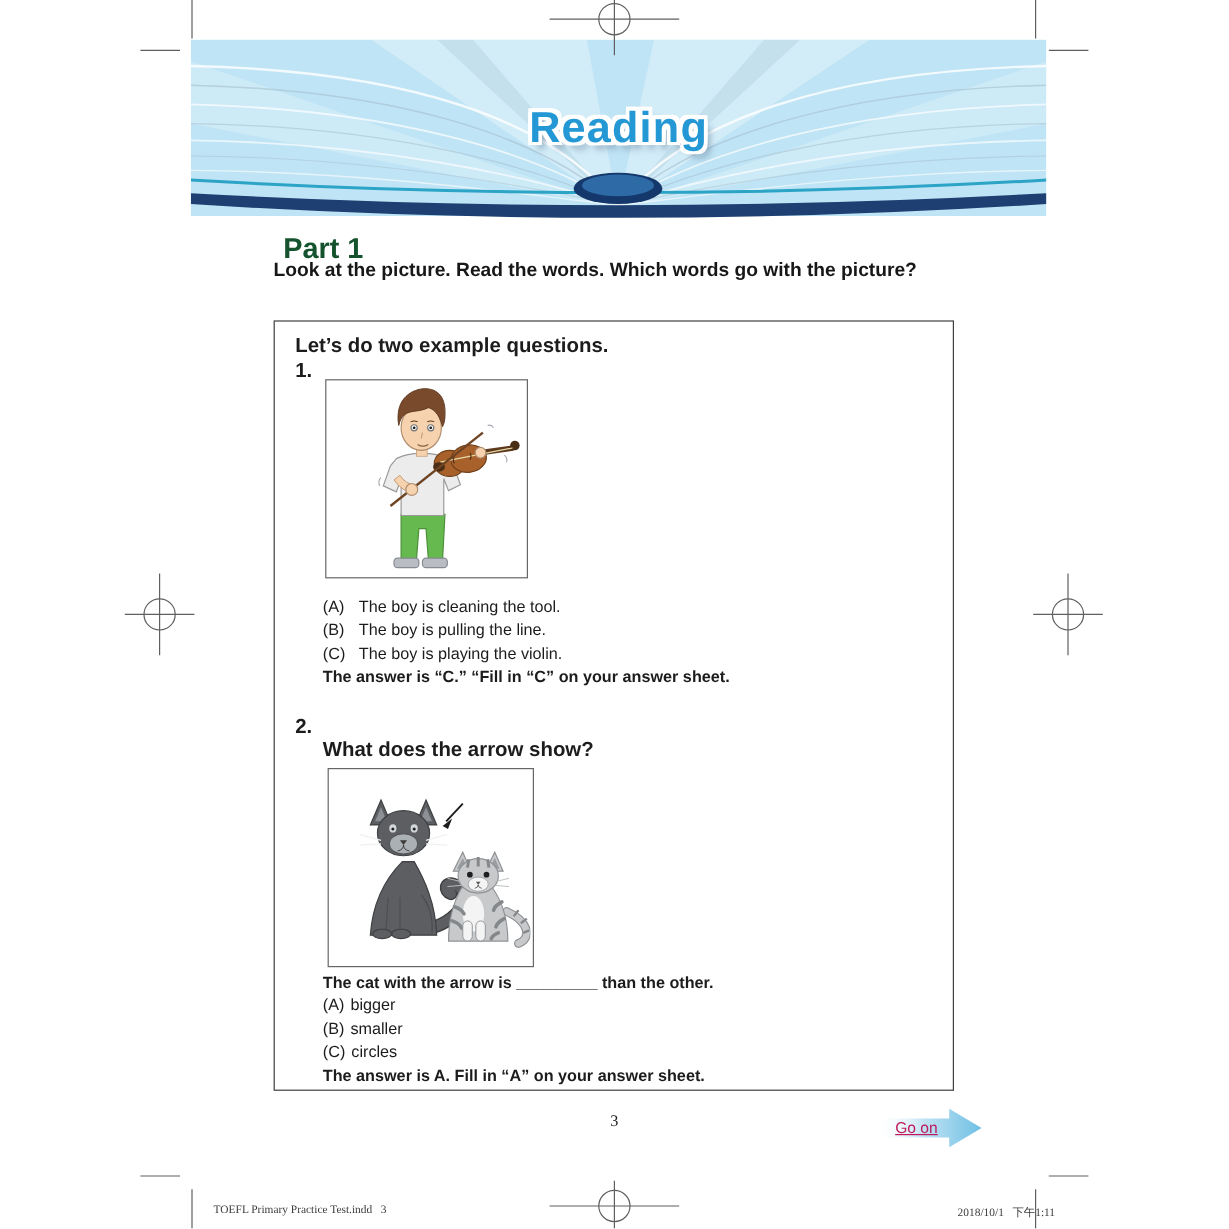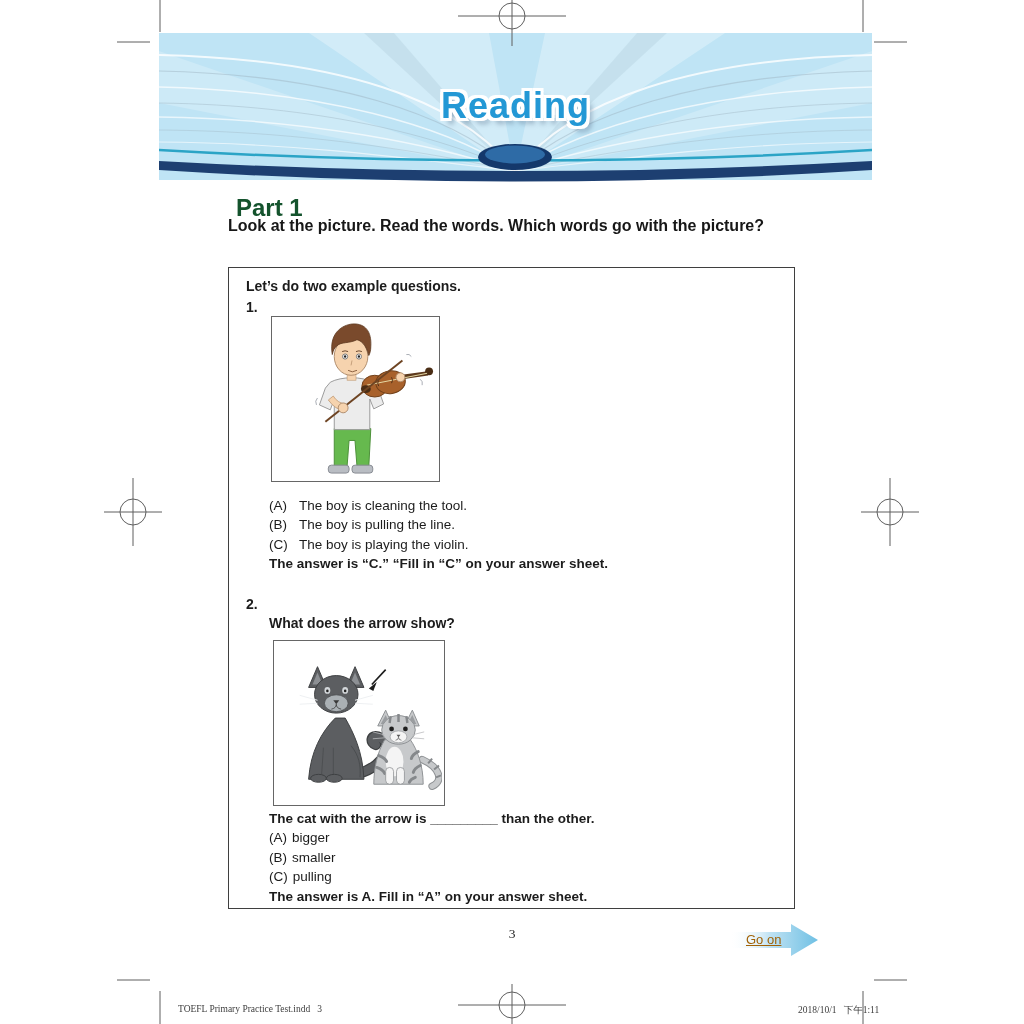--- a/index.html
+++ b/index.html
@@ -14,40 +14,40 @@
   .banner-title{position:absolute;left:0;top:52px;width:713px;text-align:center;
     font-size:36px;font-weight:bold;letter-spacing:1px;color:#2398d5;
     text-shadow:-3px -3px 0 #fff,3px -3px 0 #fff,-3px 3px 0 #fff,3px 3px 0 #fff,
       -3px 0 0 #fff,3px 0 0 #fff,0 -3px 0 #fff,0 3px 0 #fff,5px 6px 5px rgba(96,120,145,.55);}
   
   .part-heading{left:236px;top:194px;font-size:24px;font-weight:bold;color:#14532d;}
   .instructions{left:228px;top:216px;font-size:16px;font-weight:bold;line-height:20.5px;color:#171717;}
   
   .example-box{left:228px;top:267px;width:565px;height:640px;border:1.5px solid #3f3f3f;}
   .bold{font-weight:bold;}
-  .fs{font-size:14px;}
+  .fs{font-size:17px;}
   .intro{left:17px;top:10px;}
   .q1num{left:17px;top:31px;}
   .q2num{left:17px;top:328px;}
   .q2prompt{left:40px;top:347px;}
   .img-frame{border:1px solid #666;background:#fff;}
   .img1{left:42px;top:48px;width:167px;height:164px;}
   .img2{left:44px;top:372px;width:170px;height:164px;}
   .opt-block{line-height:19.4px;font-size:13.5px;}
   .q1opts{left:40px;top:228px;}
   .q2block{left:40px;top:541px;}
   .opt-row{display:flex;}
   .lbl-wide{width:30px;}
   .lbl-narrow{margin-right:5px;}
   
   .page-number{left:460px;top:926px;width:104px;text-align:center;
     font-family:"Liberation Serif",serif;font-size:13.5px;color:#222;}
   .go-on{left:731px;top:921px;width:88px;height:38px;cursor:pointer;}
   .go-on svg{position:absolute;left:0;top:0;}
-  .go-label{position:absolute;left:15px;top:11px;font-size:13px;color:#a16207;text-decoration:underline;}
+  .go-label{position:absolute;left:15px;top:11px;font-size:13px;color:#be185d;text-decoration:underline;}
   .printers{font-family:"Liberation Serif",serif;font-size:9.5px;color:#3c3c3c;white-space:pre;}
   .printers-left{left:178px;top:1004px;}
   .printers-right{left:798px;top:1004px;}
 </style>
 </head>
 <body>
 
 <div class="page">
 
   <svg class="print-marks" viewBox="0 0 1024 1024" fill="none" stroke="#5f5f5f" stroke-width="1">
@@ -264,21 +264,21 @@
       <div class="opt-row">
         <span class="lbl-narrow">(A)</span>
         <span>bigger</span>
       </div>
       <div class="opt-row">
         <span class="lbl-narrow">(B)</span>
         <span>smaller</span>
       </div>
       <div class="opt-row">
         <span class="lbl-narrow">(C)</span>
-        <span>pulling</span>
+        <span>circles</span>
       </div>
       <div class="bold">The answer is A. Fill in “A” on your answer sheet.</div>
     </div>
   </div>
 
   <div class="abs page-number">3</div>
 
   <div class="abs go-on">
     <svg width="88" height="38" viewBox="0 0 88 38">
       <defs>

